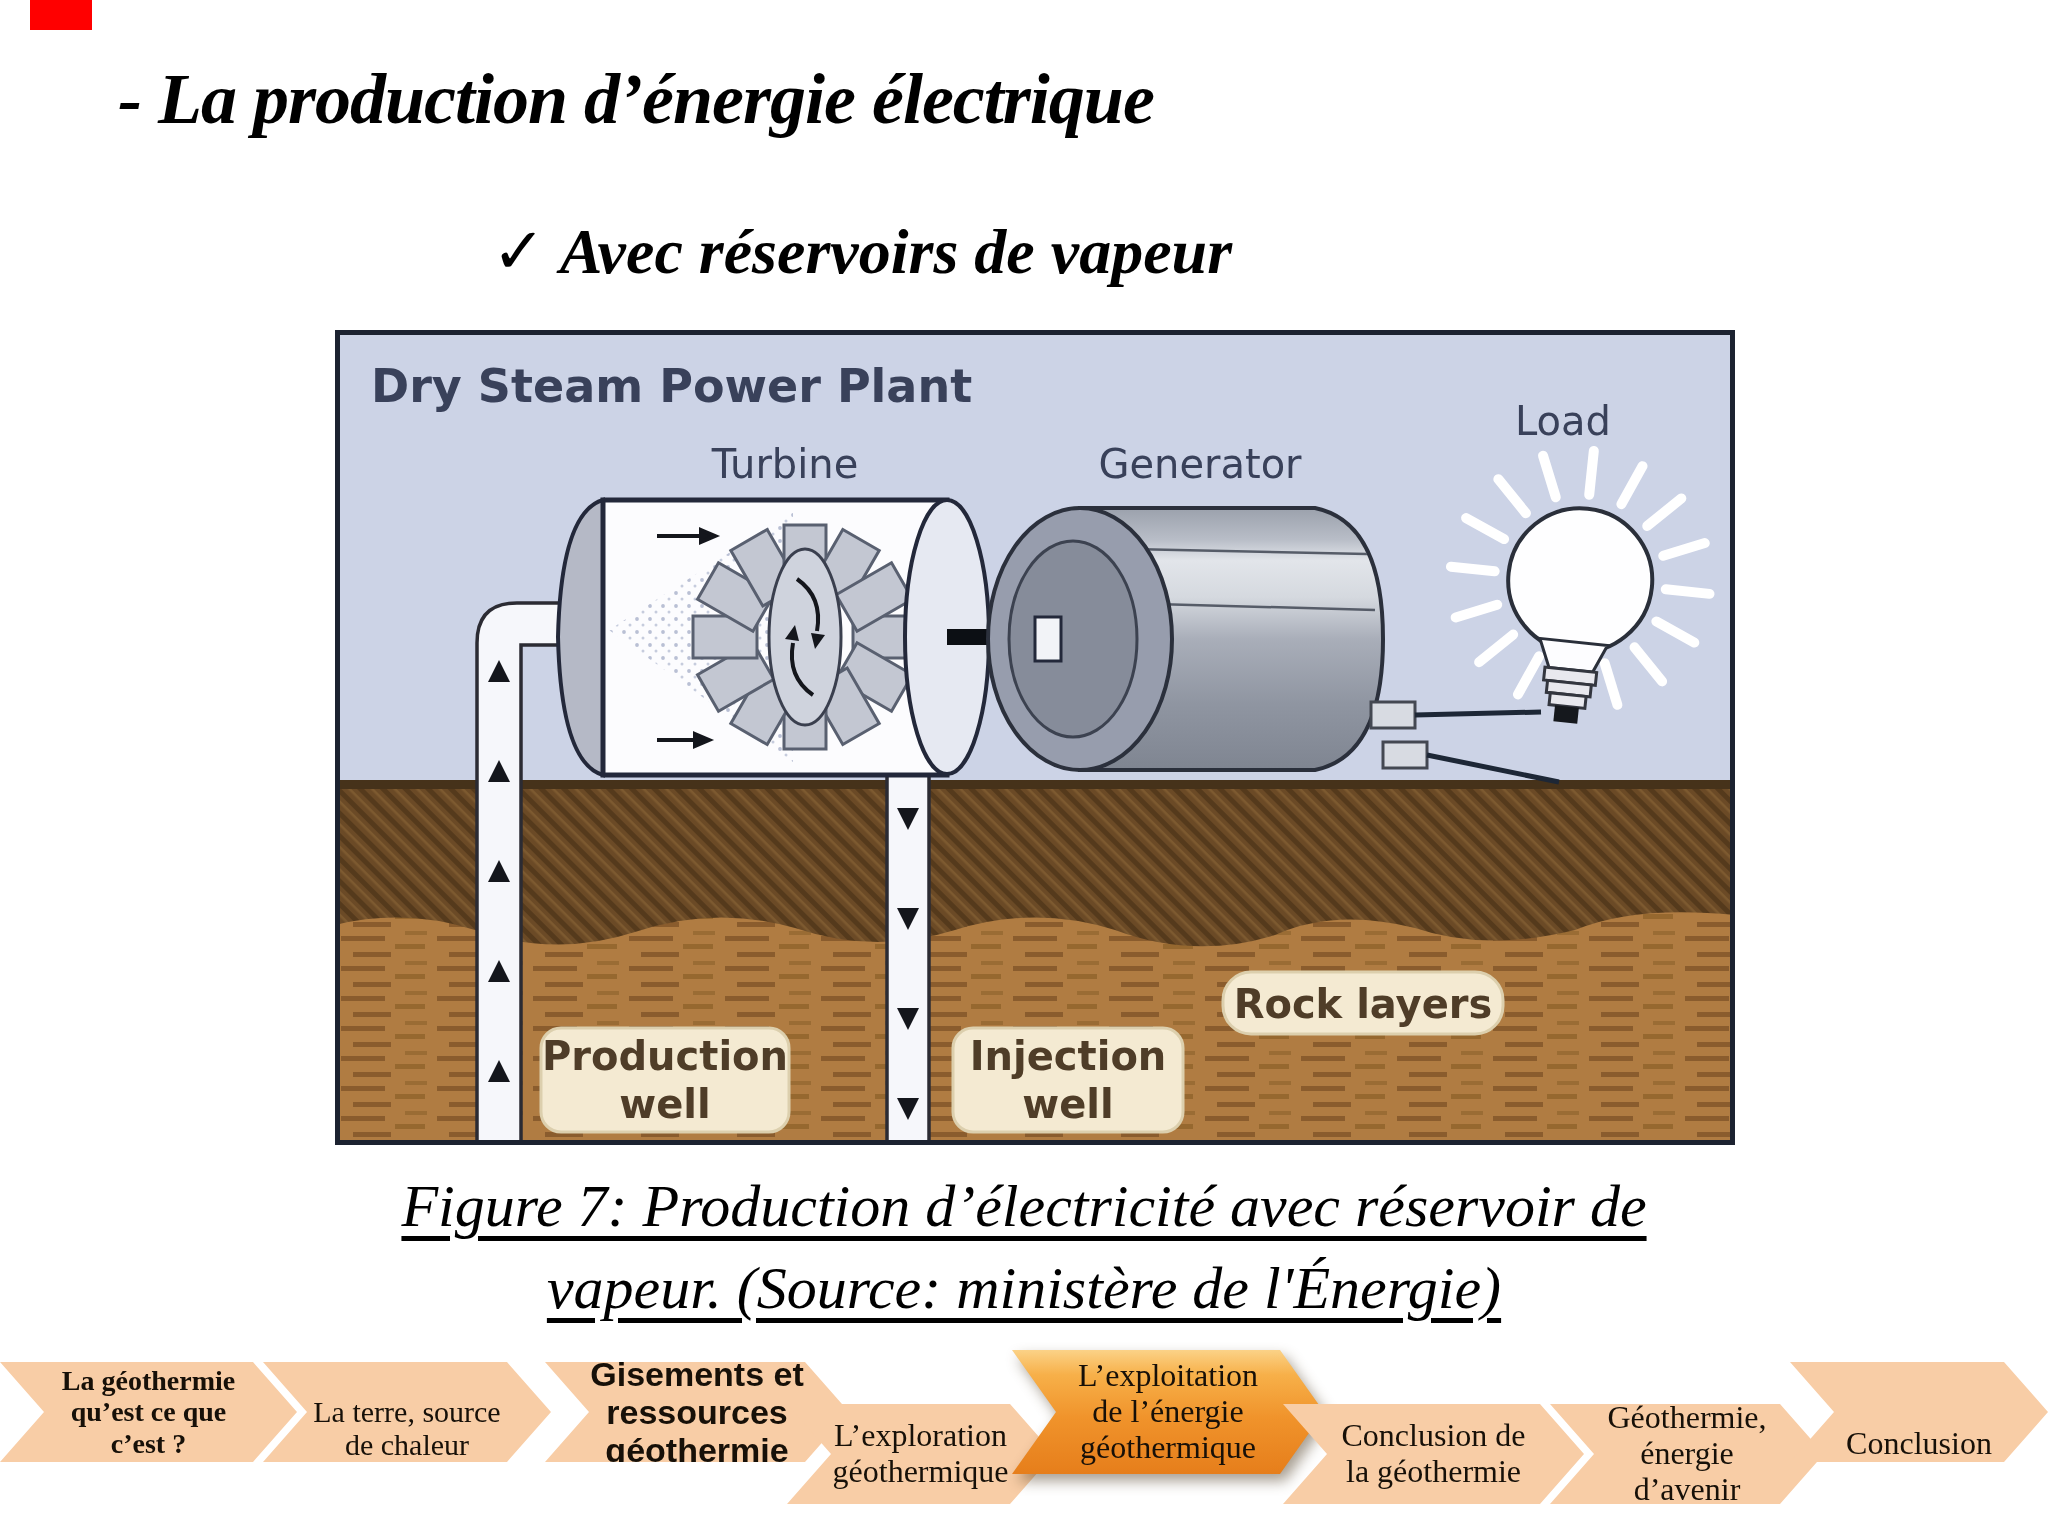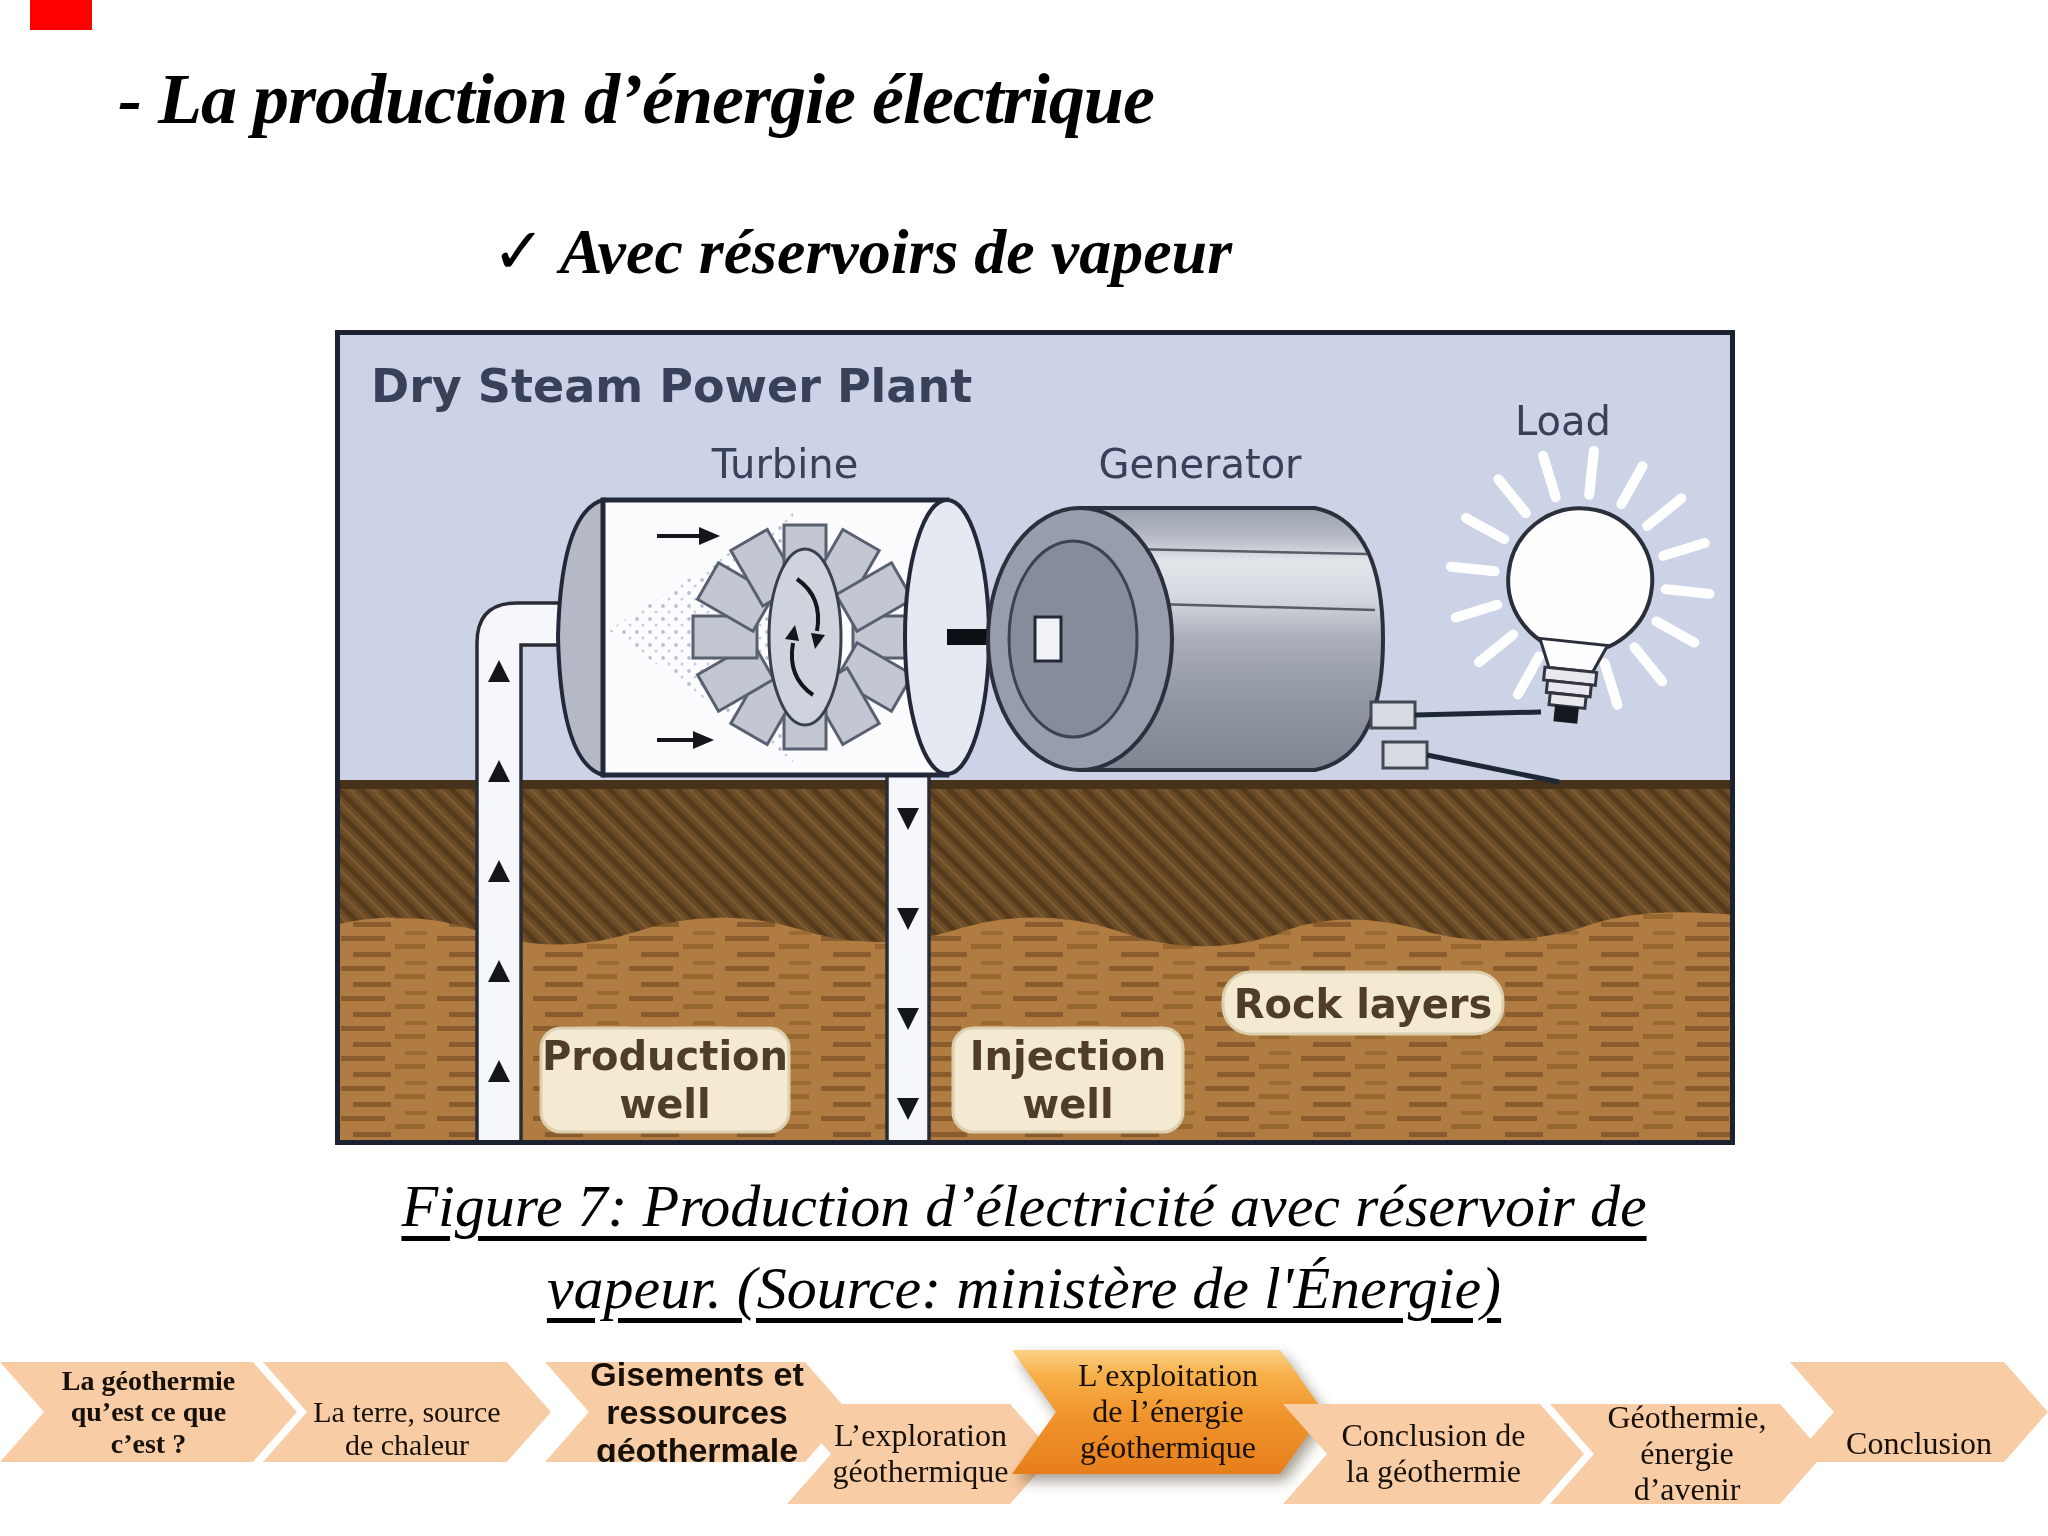--- a/index.html
+++ b/index.html
@@ -244,21 +244,21 @@
     <span class="ln">qu’est ce que</span>
     <span class="ln">c’est ?</span>
   </div>
   <div class="chev regular sans-item" style="left:263px;width:288px;">
     <span class="ln">La terre, source</span>
     <span class="ln">de chaleur</span>
   </div>
   <div class="chev regular big-sans" style="left:545px;width:304px;font-weight:bold;">
     <span class="ln">Gisements et</span>
     <span class="ln">ressources</span>
-    <span class="ln">géothermale</span>
+    <span class="ln">géothermie</span>
   </div>
   <div class="chev regular serif-item" style="left:787px;width:267px;">
     <span class="ln">L’exploration</span>
     <span class="ln">géothermique</span>
   </div>
   <div id="nav-shadow-wrap">
     <div class="chev active">
       <span class="ln">L’exploitation</span>
       <span class="ln">de l’énergie</span>
       <span class="ln">géothermique</span>

